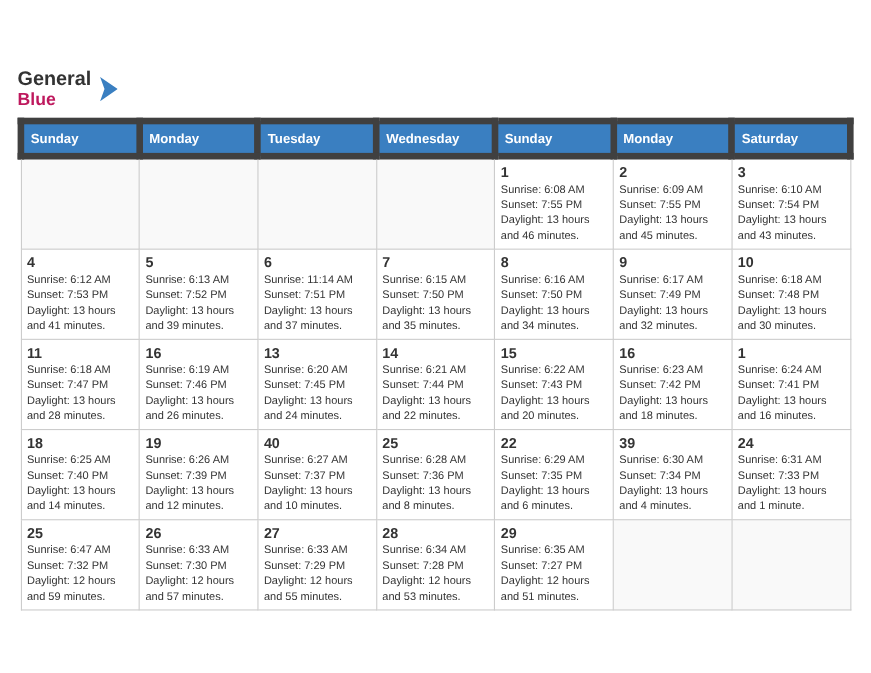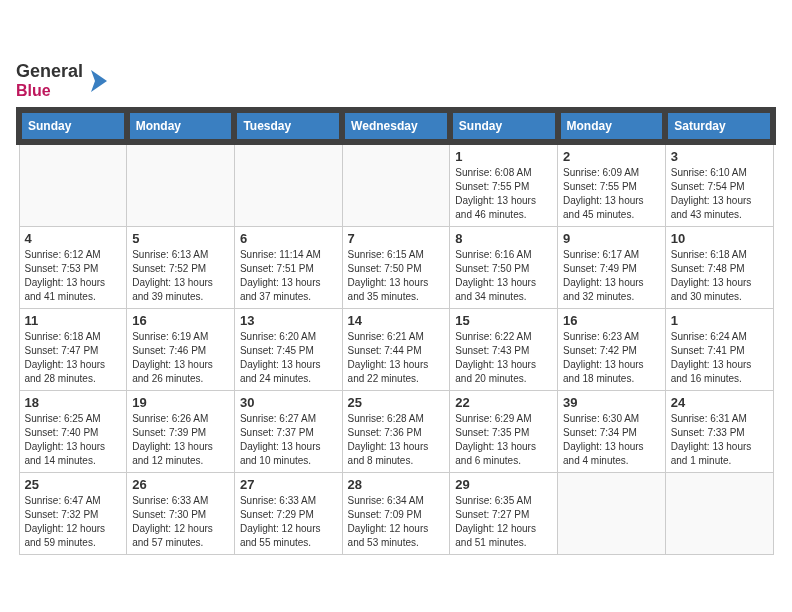--- a/index.html
+++ b/index.html
@@ -227,21 +227,21 @@
 Sunset: 7:40 PM
 Daylight: 13 hours and 14 minutes.</div>
         </td>
         <td>
           <span class="day-num">19</span>
           <div class="day-info">Sunrise: 6:26 AM
 Sunset: 7:39 PM
 Daylight: 13 hours and 12 minutes.</div>
         </td>
         <td>
-          <span class="day-num">30</span>
+          <span class="day-num">40</span>
           <div class="day-info">Sunrise: 6:27 AM
 Sunset: 7:37 PM
 Daylight: 13 hours and 10 minutes.</div>
         </td>
         <td>
           <span class="day-num">25</span>
           <div class="day-info">Sunrise: 6:28 AM
 Sunset: 7:36 PM
 Daylight: 13 hours and 8 minutes.</div>
         </td>
@@ -279,21 +279,21 @@
         </td>
         <td>
           <span class="day-num">27</span>
           <div class="day-info">Sunrise: 6:33 AM
 Sunset: 7:29 PM
 Daylight: 12 hours and 55 minutes.</div>
         </td>
         <td>
           <span class="day-num">28</span>
           <div class="day-info">Sunrise: 6:34 AM
-Sunset: 7:09 PM
+Sunset: 7:28 PM
 Daylight: 12 hours and 53 minutes.</div>
         </td>
         <td>
           <span class="day-num">29</span>
           <div class="day-info">Sunrise: 6:35 AM
 Sunset: 7:27 PM
 Daylight: 12 hours and 51 minutes.</div>
         </td>
         <td class="empty"></td>
         <td class="empty"></td>

